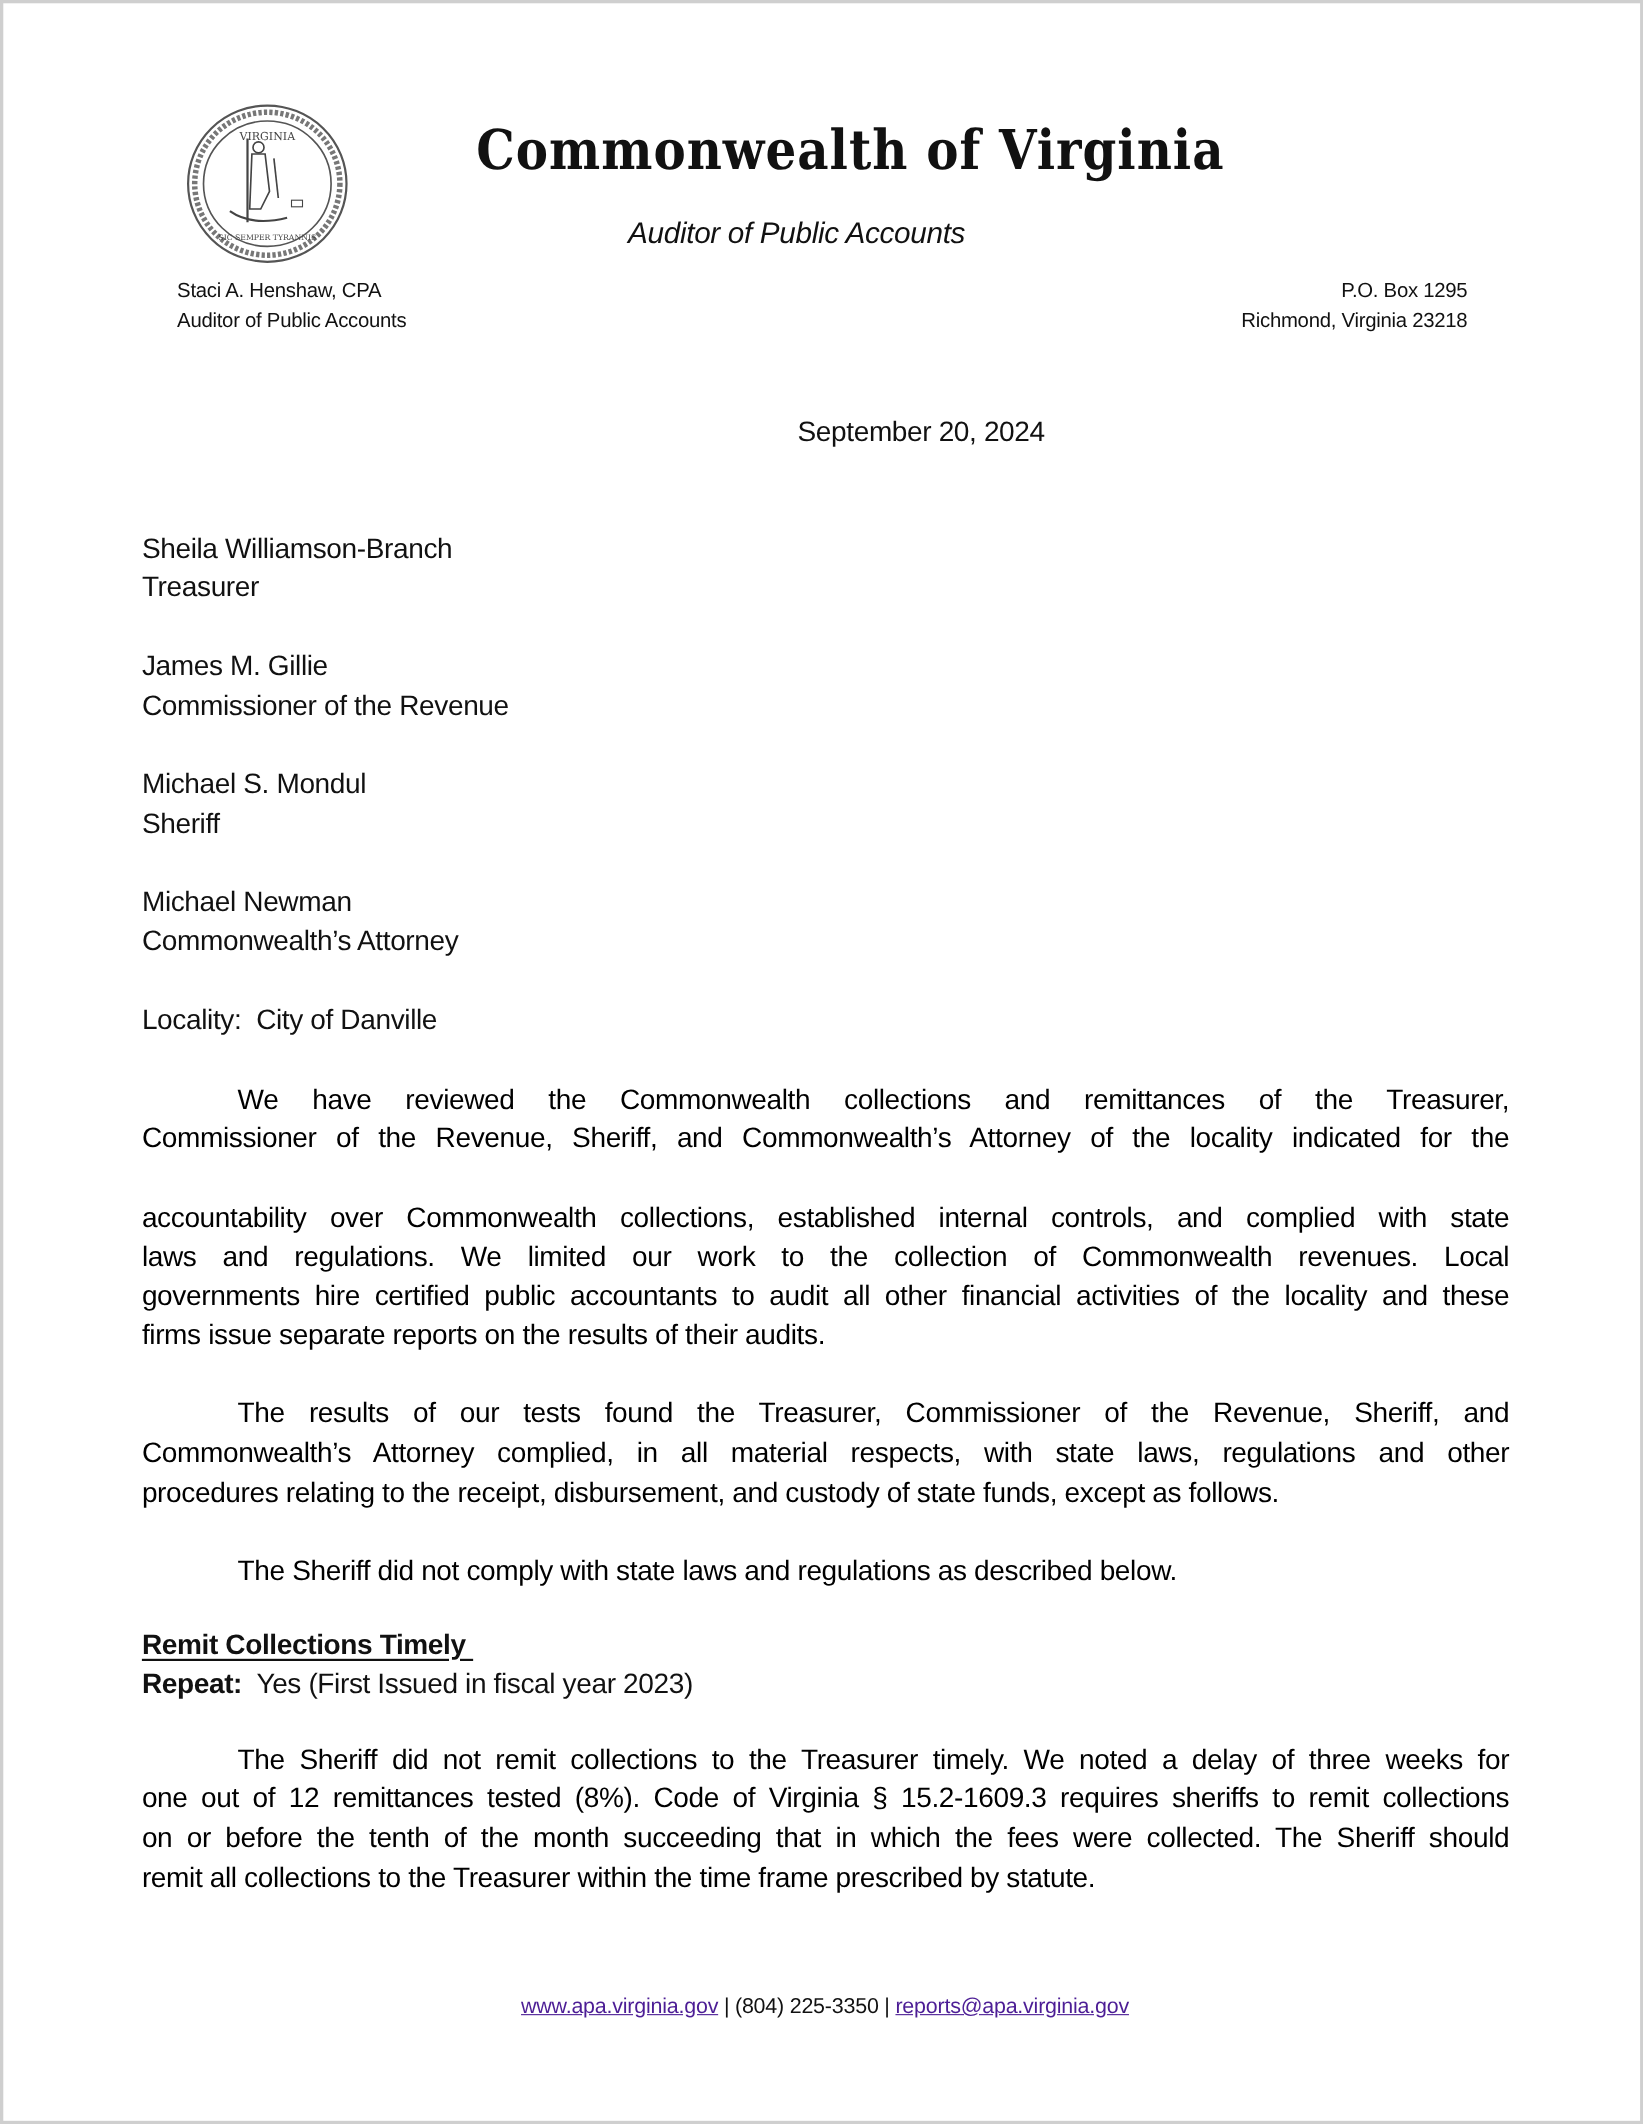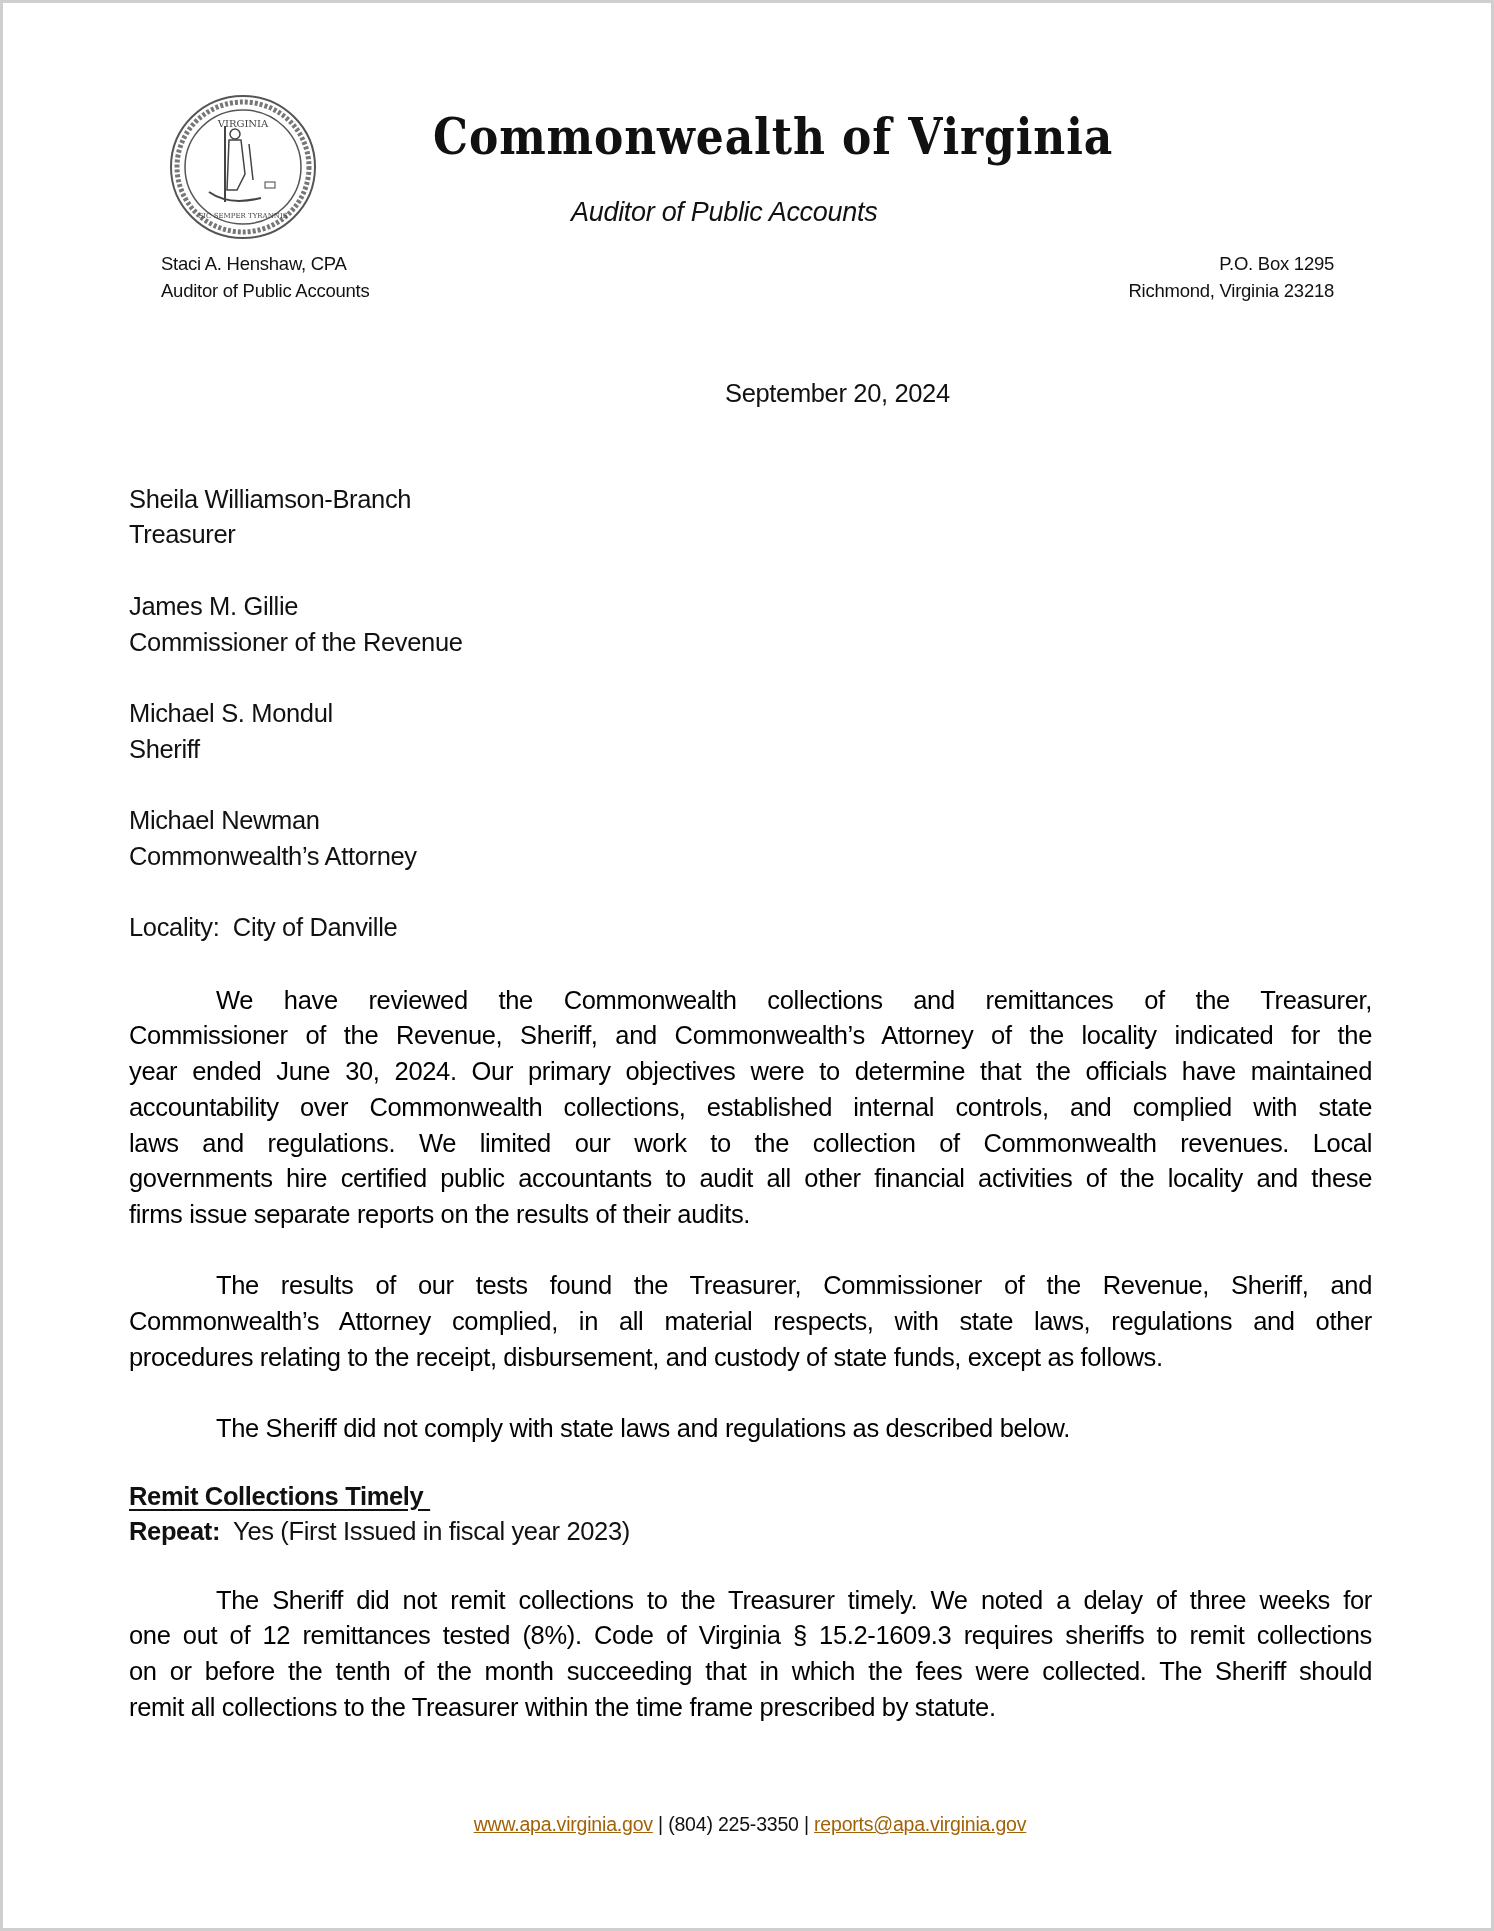--- a/index.html
+++ b/index.html
@@ -15,21 +15,21 @@
     font-family:"DejaVu Serif", serif; font-weight:bold; font-size:50px;
     letter-spacing:1px; transform:scaleX(0.88); transform-origin:left center;
   }
   .subtitle { font-family:"Liberation Sans", sans-serif; font-style:italic; font-size:27px; letter-spacing:-0.3px; }
   .line { position:absolute; left:126px; width:1243px; height:34px; line-height:34px; }
   .just { text-align:justify; text-align-last:justify; white-space:normal; }
   .indent { left:213px; width:1156px; }
   .heading { font-weight:bold; text-decoration:underline; text-underline-offset:4px; }
   .bold { font-weight:bold; }
   .footer { position:absolute; left:0; width:1494px; top:1810px; text-align:center; font-family:"Liberation Sans", sans-serif; font-size:19.5px; letter-spacing:-0.2px; color:#111; }
-  .footer a { color:#a16207; text-decoration:underline;margin-top:20px; }
+  .footer a { color:#4c1d95; text-decoration:underline;margin-top:20px; }
   .seal { position:absolute; left:166px; top:91px; width:148px; height:146px; }
 </style>
 </head>
 <body>
 
 <div class="page">
 
   <svg class="seal" viewBox="0 0 148 146">
     <ellipse cx="74" cy="73" rx="72" ry="71" fill="none" stroke="#555" stroke-width="2"></ellipse>
     <ellipse cx="74" cy="73" rx="66" ry="65" fill="none" stroke="#777" stroke-width="5" stroke-dasharray="3 2"></ellipse>
@@ -62,21 +62,20 @@
   <div class="abs body-font" style="left:126px; top:625px;">Commissioner of the Revenue</div>
   <div class="abs body-font" style="left:126px; top:696px;">Michael S. Mondul</div>
   <div class="abs body-font" style="left:126px; top:732px;">Sheriff</div>
   <div class="abs body-font" style="left:126px; top:803px;">Michael Newman</div>
   <div class="abs body-font" style="left:126px; top:839px;">Commonwealth’s Attorney</div>
 
   <div class="abs body-font" style="left:126px; top:910px; white-space:pre;">Locality:  City of Danville</div>
 
   <div class="line body-font just indent" style="top:980px;">We have reviewed the Commonwealth collections and remittances of the Treasurer,</div>
   <div class="line body-font just" style="top:1015px;">Commissioner of the Revenue, Sheriff, and Commonwealth’s Attorney of the locality indicated for the</div>
-  <div class="line body-font just" style="top:1051px;">year ended June 30, 2024.  Our primary objectives were to determine that the officials have maintained</div>
   <div class="line body-font just" style="top:1087px;">accountability over Commonwealth collections, established internal controls, and complied with state</div>
   <div class="line body-font just" style="top:1123px;">laws and regulations.  We limited our work to the collection of Commonwealth revenues.  Local</div>
   <div class="line body-font" style="top:1194px;">firms issue separate reports on the results of their audits.</div>
   <div class="line body-font just" style="top:1158px;">governments hire certified public accountants to audit all other financial activities of the locality and these</div>
 
   <div class="line body-font just indent" style="top:1265px;">The results of our tests found the Treasurer, Commissioner of the Revenue, Sheriff, and</div>
   <div class="line body-font just" style="top:1301px;">Commonwealth’s Attorney complied, in all material respects, with state laws, regulations and other</div>
   <div class="line body-font" style="top:1337px;">procedures relating to the receipt, disbursement, and custody of state funds, except as follows.</div>
 
   <div class="line body-font indent" style="top:1408px;">The Sheriff did not comply with state laws and regulations as described below.</div>

